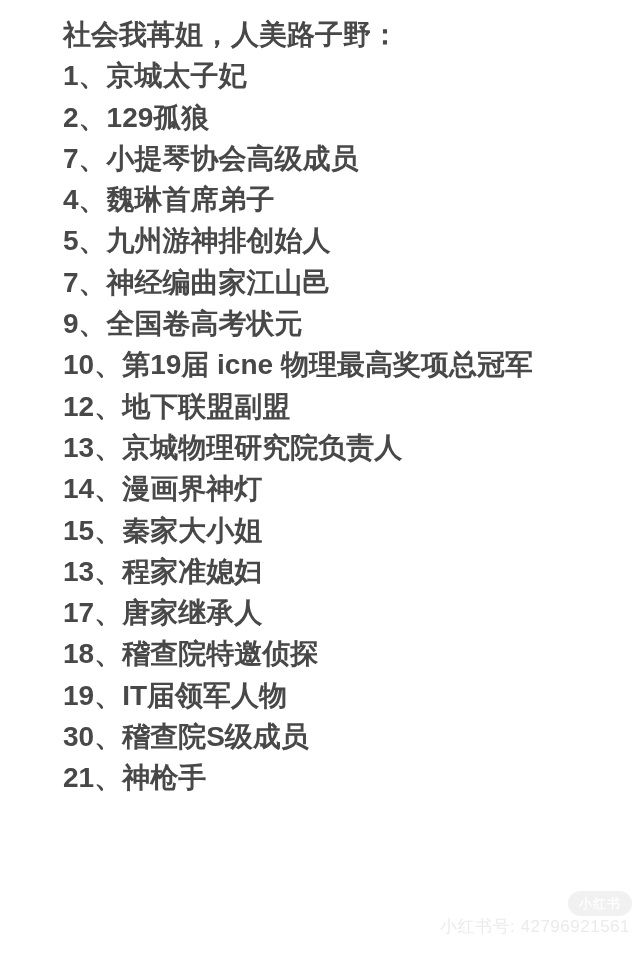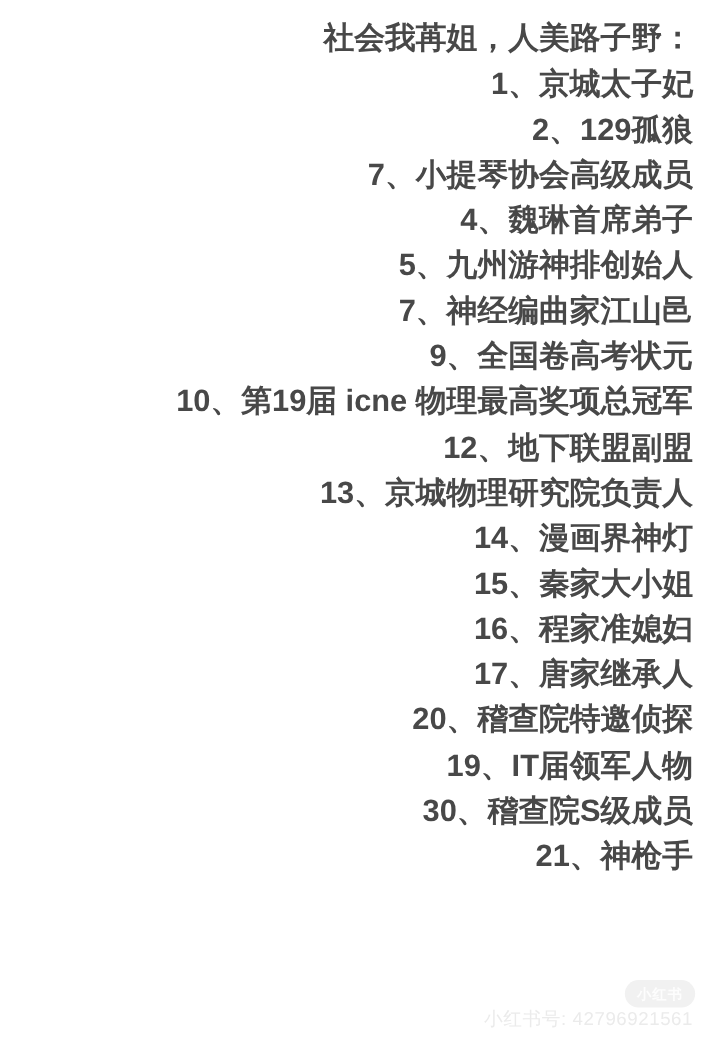--- a/index.html
+++ b/index.html
@@ -29,21 +29,20 @@
     top: 14px;
     right: 10px;
   }
   .line {
     font-size: 28px;
     font-weight: 700;
     line-height: 41.3px;
     color: var(--text);
     white-space: nowrap;
     letter-spacing: 0px;
-    text-align: right;
   }
   .watermark-badge {
     position: absolute;
     top: 891px;
     right: 8px;
     height: 25px;
     line-height: 25px;
     padding: 0 11px;
     border-radius: 13px;
     background: var(--wm-badge-bg);
@@ -75,23 +74,23 @@
         <div class="line">7、小提琴协会高级成员</div>
         <div class="line">4、魏琳首席弟子</div>
         <div class="line">5、九州游神排创始人</div>
         <div class="line">7、神经编曲家江山邑</div>
         <div class="line">9、全国卷高考状元</div>
         <div class="line">10、第19届 icne 物理最高奖项总冠军</div>
         <div class="line">12、地下联盟副盟</div>
         <div class="line">13、京城物理研究院负责人</div>
         <div class="line">14、漫画界神灯</div>
         <div class="line">15、秦家大小姐</div>
-        <div class="line">16、程家准媳妇</div>
+        <div class="line">13、程家准媳妇</div>
         <div class="line">17、唐家继承人</div>
-        <div class="line">20、稽查院特邀侦探</div>
+        <div class="line">18、稽查院特邀侦探</div>
         <div class="line">19、IT届领军人物</div>
         <div class="line">30、稽查院S级成员</div>
         <div class="line">21、神枪手</div>
       </div>
   </div>
 
   <div class="watermark-badge">小红书</div>
   <div class="watermark-id">小红书号: 42796921561</div>
 </div>
 

